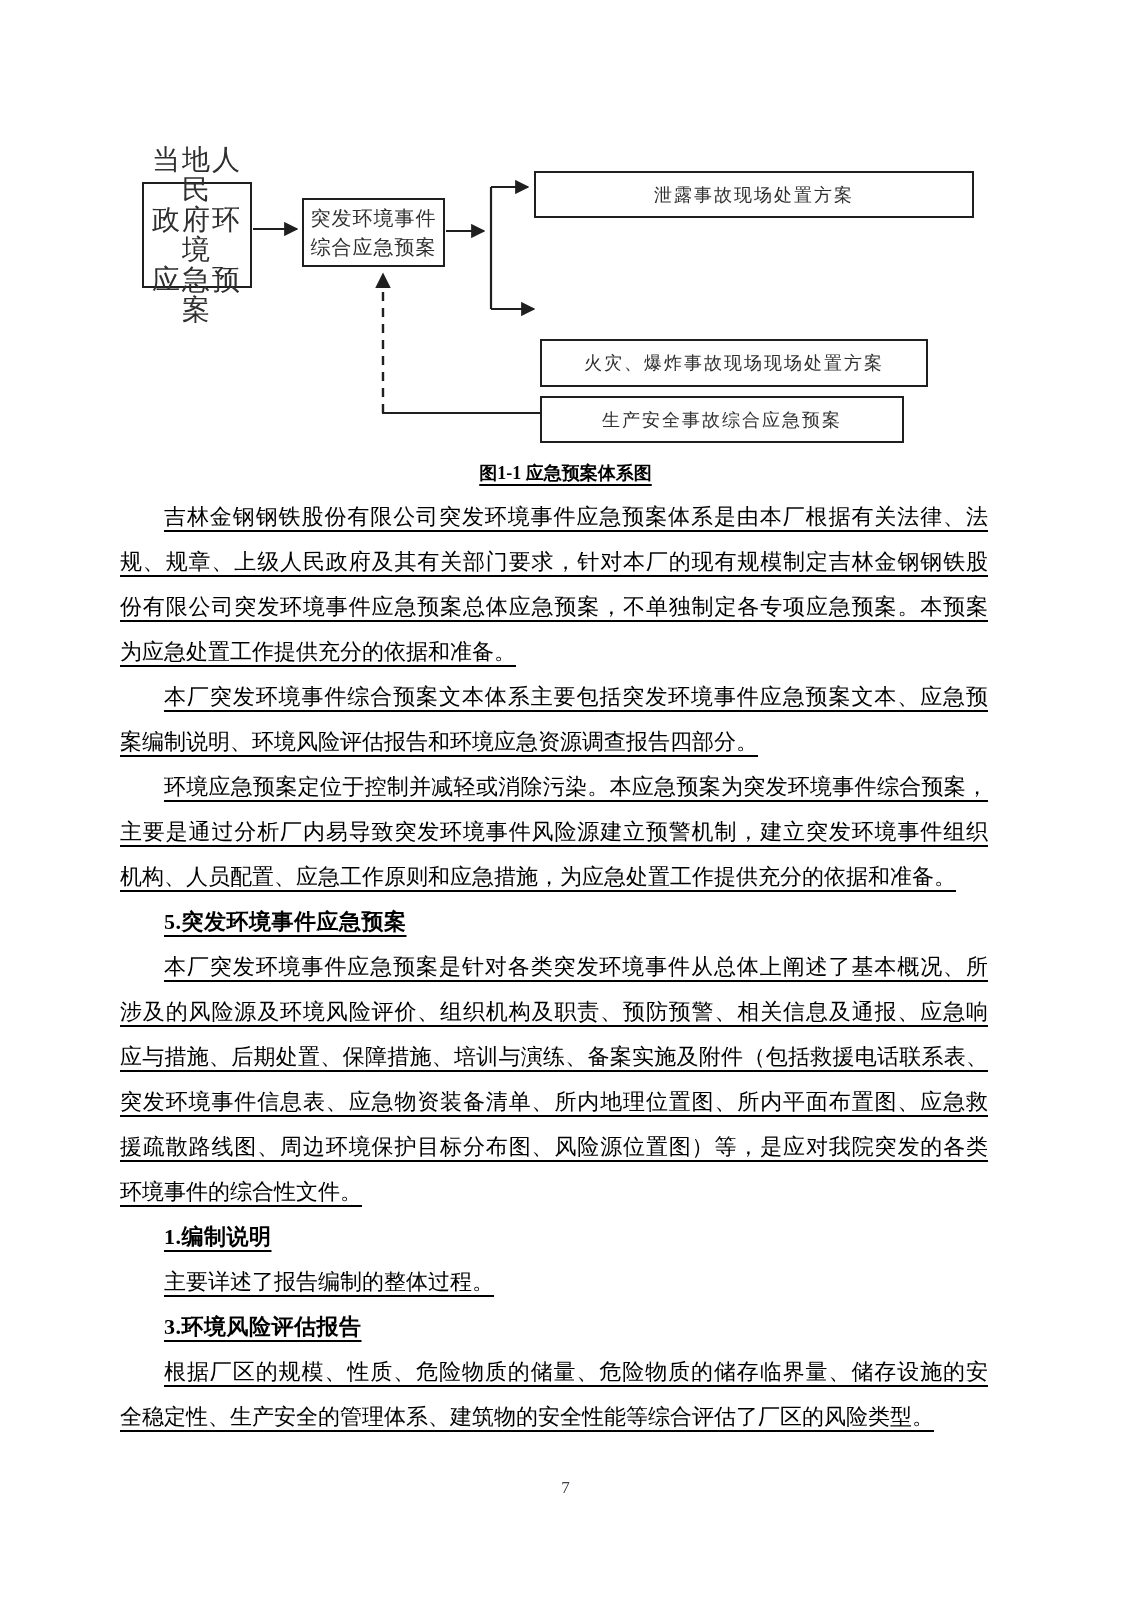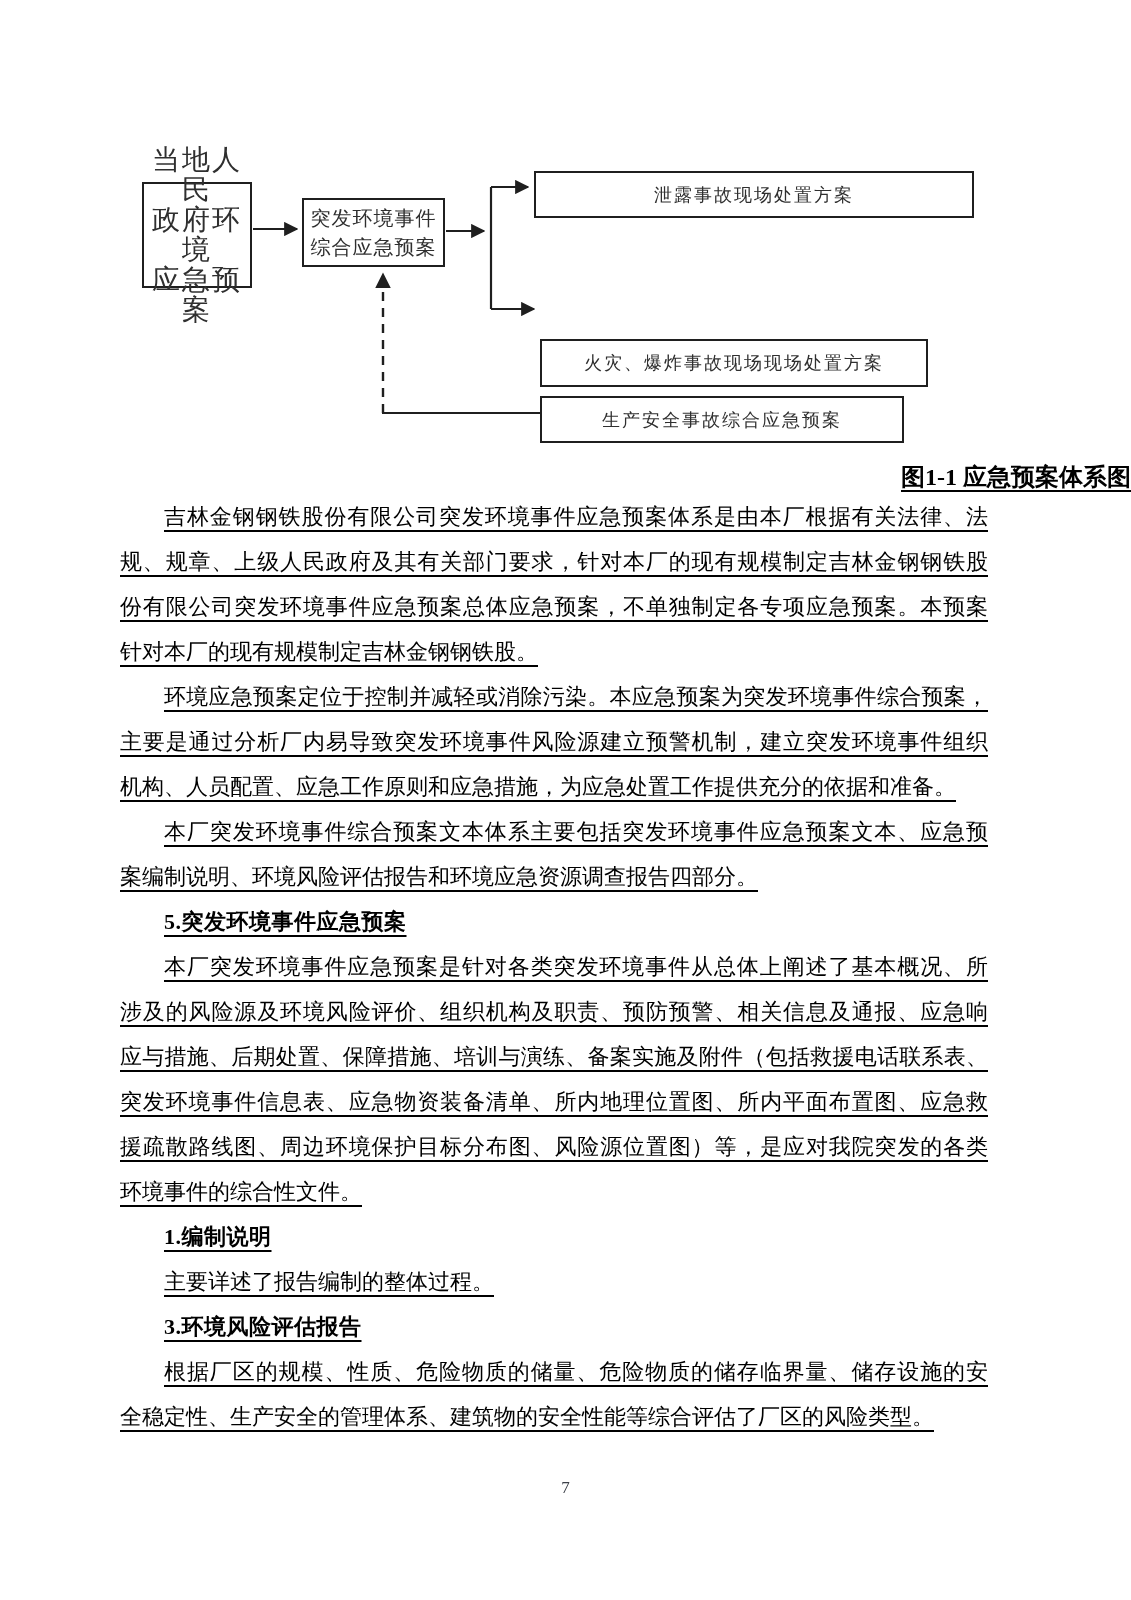--- a/index.html
+++ b/index.html
@@ -32,22 +32,22 @@
   #node-local-gov   { left: 142px; top: 182px; width: 110px; height: 106px; }
   #node-comp        { left: 302px; top: 198px; width: 143px; height:  69px; }
   #node-comp .nline { font-size: 20px; line-height: 29px; letter-spacing: 1px; }
   #node-leak        { left: 534px; top: 171px; width: 440px; height: 47px; }
   #node-fire        { left: 540px; top: 294px; width: 388px; height: 48px; margin-top: 45px; }
   #node-safety      { left: 540px; top: 396px; width: 364px; height: 47px; justify-content: center; }
 
   
   .fig-caption {
     position: absolute; top: 461px; left: 0; width: 100%;
-    text-align: right;
-    font-size: 24px; font-weight: bold;
+    text-align: center;
+    font-size: 18px; font-weight: bold;
     text-decoration: underline;
     text-underline-offset: 5px;
     text-decoration-thickness: 1.5px;
   }
 
   
   .textcol {
     position: absolute; left: 120px; top: 494px; width: 868px;
     font-size: 22px;
   }
@@ -117,32 +117,32 @@
   </div>
 
   <div class="fig-caption">图1-1  应急预案体系图</div>
 
   <div class="textcol">
 
     <div>
       <div class="tline fill indent">吉林金钢钢铁股份有限公司突发环境事件应急预案体系是由本厂根据有关法律、法</div>
       <div class="tline fill">规、规章、上级人民政府及其有关部门要求，针对本厂的现有规模制定吉林金钢钢铁股</div>
       <div class="tline fill">份有限公司突发环境事件应急预案总体应急预案，不单独制定各专项应急预案。本预案</div>
-      <div class="tline">针对本厂的现有规模制定吉林金钢钢铁股。</div>
+      <div class="tline">为应急处置工作提供充分的依据和准备。</div>
+    </div>
+
+    <div>
+      <div class="tline fill indent">本厂突发环境事件综合预案文本体系主要包括突发环境事件应急预案文本、应急预</div>
+      <div class="tline">案编制说明、环境风险评估报告和环境应急资源调查报告四部分。</div>
     </div>
 
     <div>
       <div class="tline fill indent">环境应急预案定位于控制并减轻或消除污染。本应急预案为突发环境事件综合预案，</div>
       <div class="tline fill">主要是通过分析厂内易导致突发环境事件风险源建立预警机制，建立突发环境事件组织</div>
       <div class="tline">机构、人员配置、应急工作原则和应急措施，为应急处置工作提供充分的依据和准备。</div>
-    </div>
-
-    <div>
-      <div class="tline fill indent">本厂突发环境事件综合预案文本体系主要包括突发环境事件应急预案文本、应急预</div>
-      <div class="tline">案编制说明、环境风险评估报告和环境应急资源调查报告四部分。</div>
     </div>
 
     <div class="tline hrow indent">5.突发环境事件应急预案</div>
 
     <div>
       <div class="tline fill indent">本厂突发环境事件应急预案是针对各类突发环境事件从总体上阐述了基本概况、所</div>
       <div class="tline fill">涉及的风险源及环境风险评价、组织机构及职责、预防预警、相关信息及通报、应急响</div>
       <div class="tline fill">应与措施、后期处置、保障措施、培训与演练、备案实施及附件（包括救援电话联系表、</div>
       <div class="tline fill">突发环境事件信息表、应急物资装备清单、所内地理位置图、所内平面布置图、应急救</div>
       <div class="tline fill">援疏散路线图、周边环境保护目标分布图、风险源位置图）等，是应对我院突发的各类</div>

